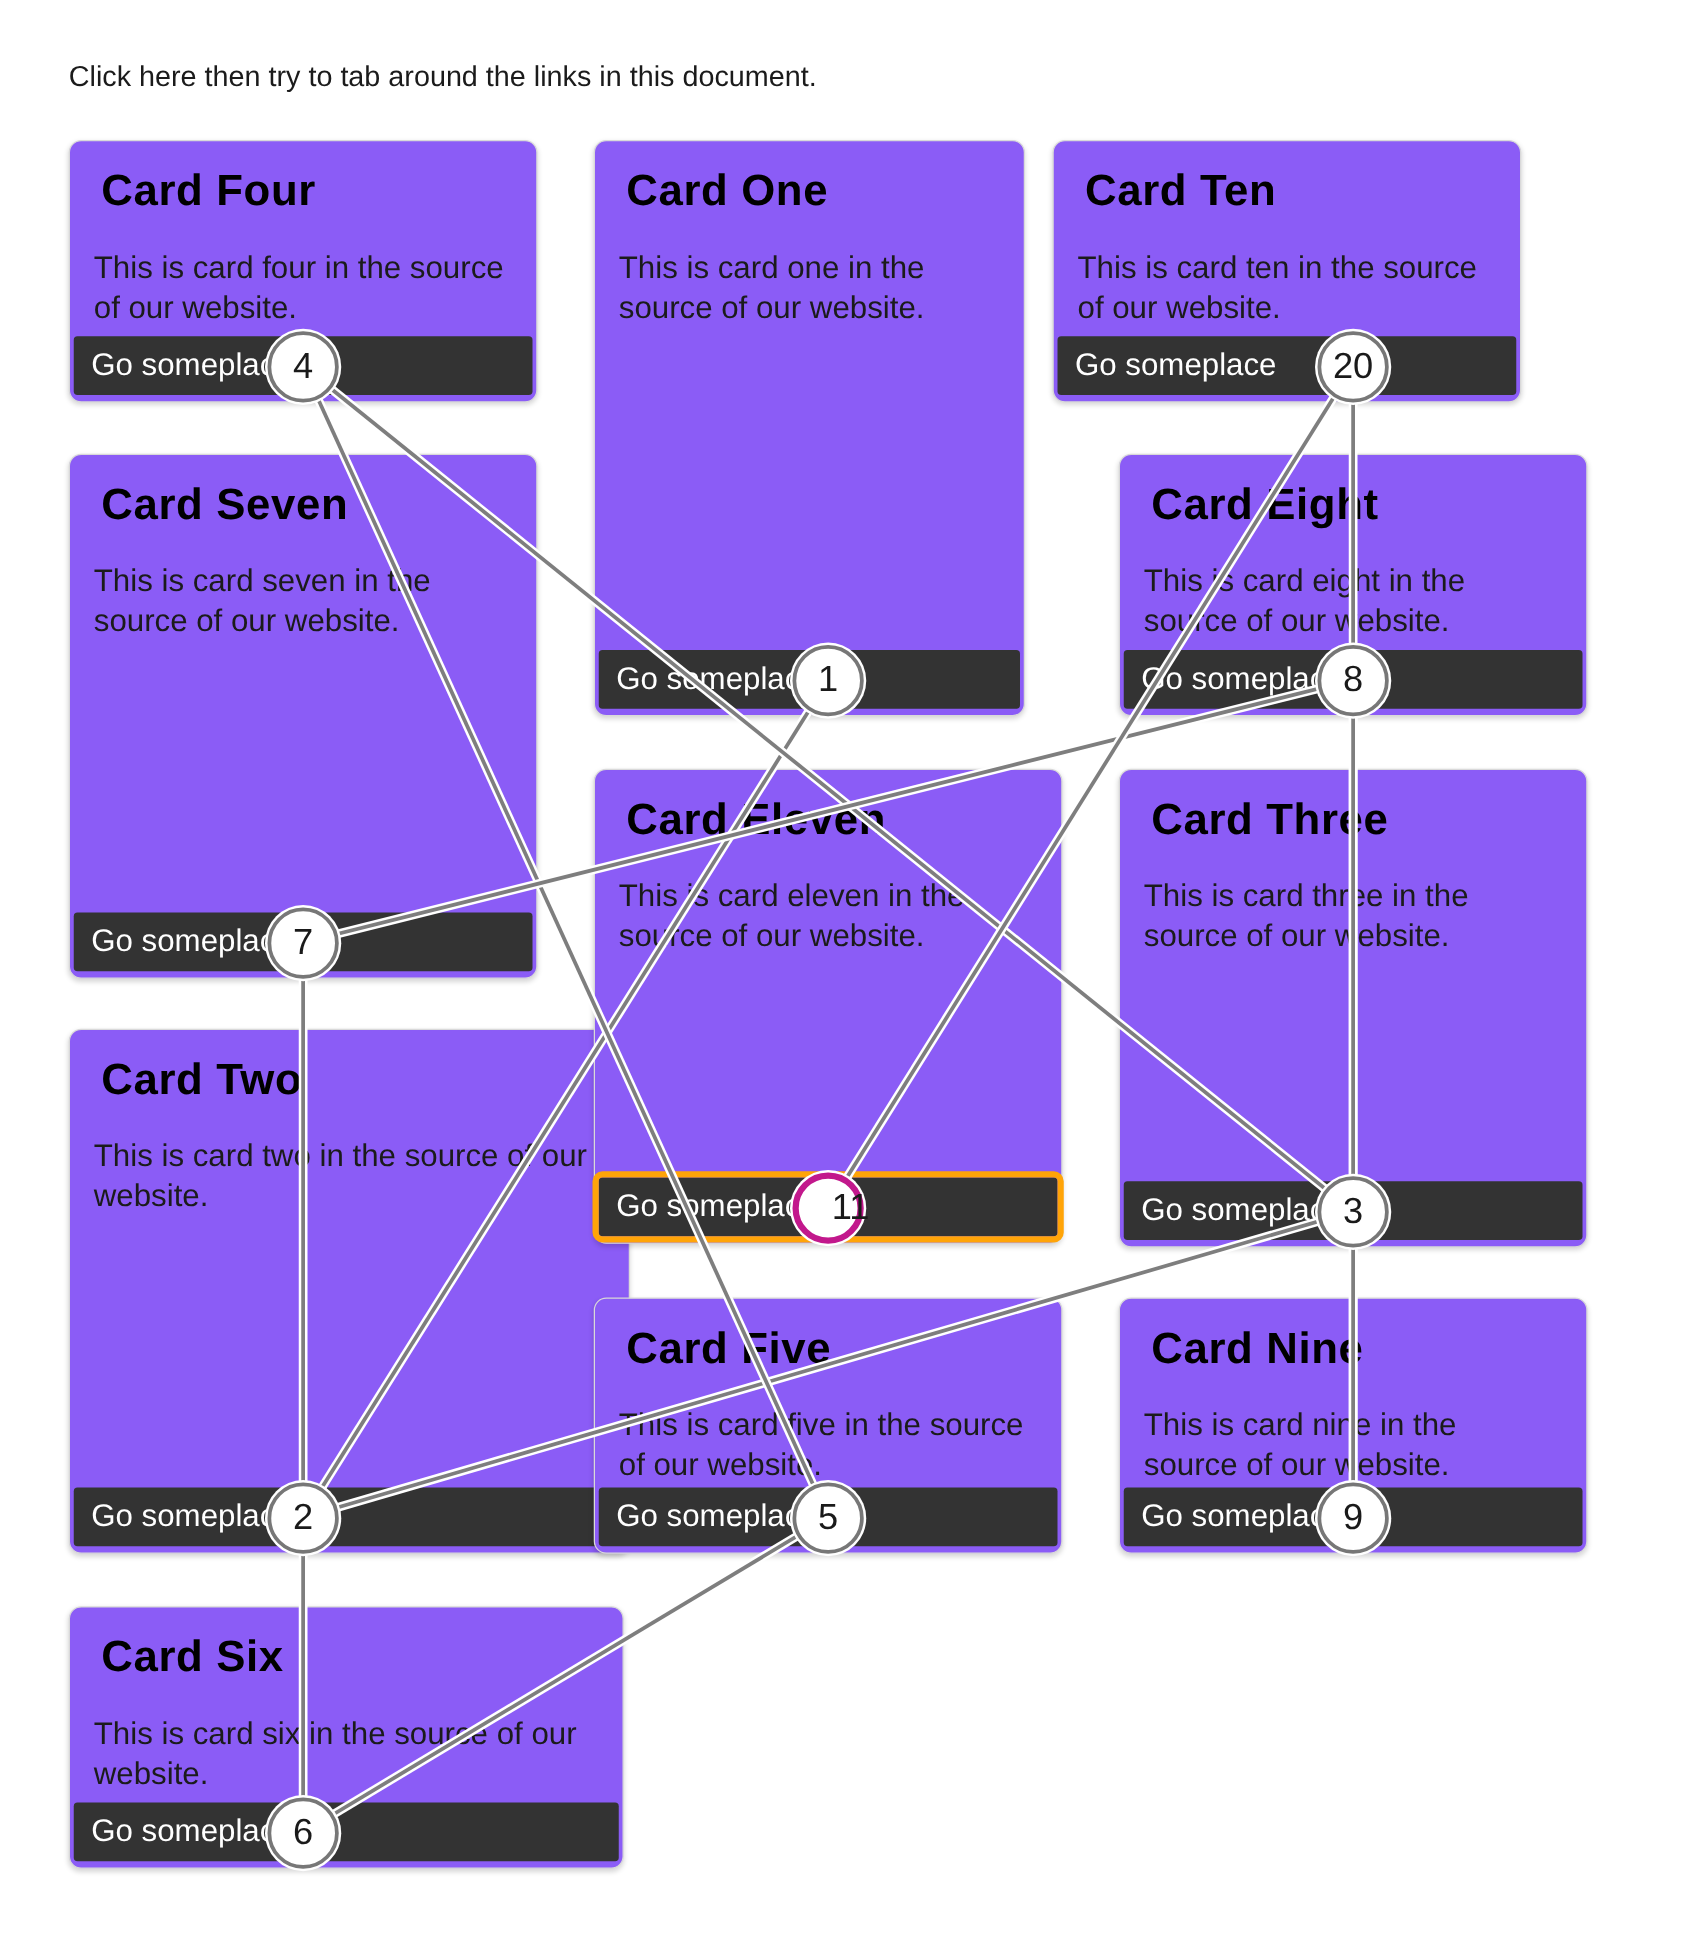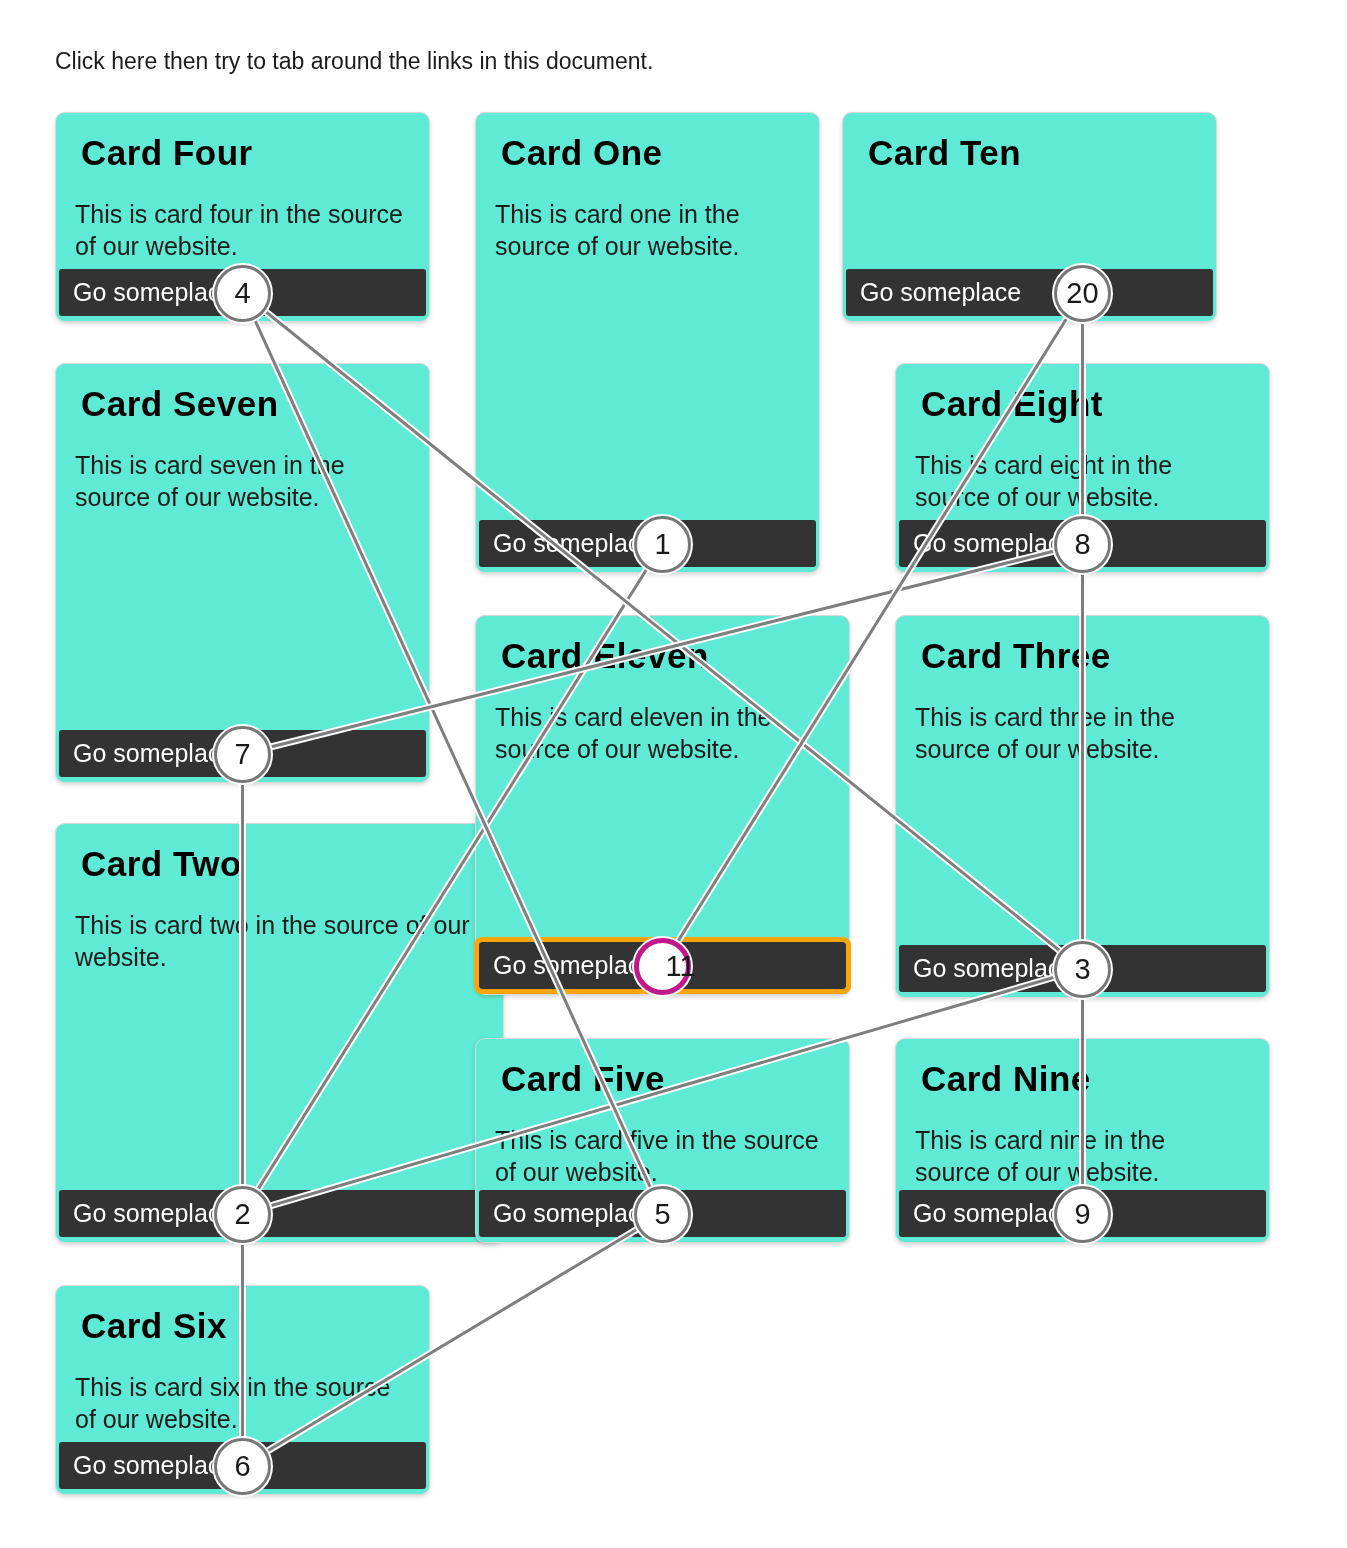--- a/index.html
+++ b/index.html
@@ -20,21 +20,21 @@
   html,body{margin:0;padding:0;background:var(--page_bg);}
   body{font-family:"Liberation Sans", sans-serif;}
   .page{position:relative;width:1347px;height:1548px;background:var(--page_bg);overflow:hidden;}
   .instruction{
     position:absolute;left:55px;top:48px;margin:0;
     font-size:23px;color:var(--body_color);cursor:pointer;
   }
   .board{position:absolute;left:0;top:0;width:100%;height:100%;}
   .card{
     position:absolute;display:flex;flex-direction:column;
-    background:#5eead4;border:1px solid var(--card_border);
+    background:#8b5cf6;border:1px solid var(--card_border);
     border-radius:10px;box-shadow:0 2px 4px rgba(0,0,0,0.16);
     box-sizing:border-box;
   }
   .card-title{
     margin:20px 20px 0 25px;font-size:35px;font-weight:700;
     color:var(--title_color);line-height:1.15;letter-spacing:0.5px;
   }
   .card-body{
     margin:25px 24px 0 19px;font-size:25px;line-height:1.28;
     color:var(--body_color);
@@ -82,21 +82,21 @@
       <div class="card" style="left: 55px; top: 112px; width: 375px; height: 210px;">
     <h2 class="card-title">Card Four</h2>
     <p class="card-body">This is card four in the source of our website.</p>
     <a class="card-button">Go someplace</a>
   </div>
       <div class="card" style="left: 475px; top: 1038px; width: 375px; height: 205px;">
     <h2 class="card-title">Card Five</h2>
     <p class="card-body">This is card five in the source of our website.</p>
     <a class="card-button">Go someplace</a>
   </div>
-      <div class="card" style="left: 55px; top: 1285px; width: 375px; height: 210px;">
+      <div class="card" style="left: 55px; top: 1285px; width: 444px; height: 210px;">
     <h2 class="card-title">Card Six</h2>
     <p class="card-body">This is card six in the source of our website.</p>
     <a class="card-button">Go someplace</a>
   </div>
       <div class="card" style="left: 55px; top: 363px; width: 375px; height: 420px;">
     <h2 class="card-title">Card Seven</h2>
     <p class="card-body">This is card seven in the source of our website.</p>
     <a class="card-button">Go someplace</a>
   </div>
       <div class="card" style="left: 895px; top: 363px; width: 375px; height: 210px;">
@@ -104,20 +104,21 @@
     <p class="card-body">This is card eight in the source of our website.</p>
     <a class="card-button">Go someplace</a>
   </div>
       <div class="card" style="left: 895px; top: 1038px; width: 375px; height: 205px;">
     <h2 class="card-title">Card Nine</h2>
     <p class="card-body">This is card nine in the source of our website.</p>
     <a class="card-button">Go someplace</a>
   </div>
       <div class="card" style="left: 842px; top: 112px; width: 375px; height: 210px;">
     <h2 class="card-title">Card Ten</h2>
+    <p class="card-body">This is card ten in the source of our website.</p>
     <a class="card-button">Go someplace</a>
   </div>
       <div class="card focused" style="left: 475px; top: 615px; width: 375px; height: 380px;">
     <h2 class="card-title">Card Eleven</h2>
     <p class="card-body">This is card eleven in the source of our website.</p>
     <a class="card-button">Go someplace</a>
   </div>
       <svg id="lines-svg" viewBox="0 0 1347 1548">
         <line x1="662.5" y1="544" x2="242.5" y2="1214" stroke="#ffffff" stroke-width="7"></line>
         <line x1="662.5" y1="544" x2="242.5" y2="1214" stroke="#7e7e7e" stroke-width="3"></line>

